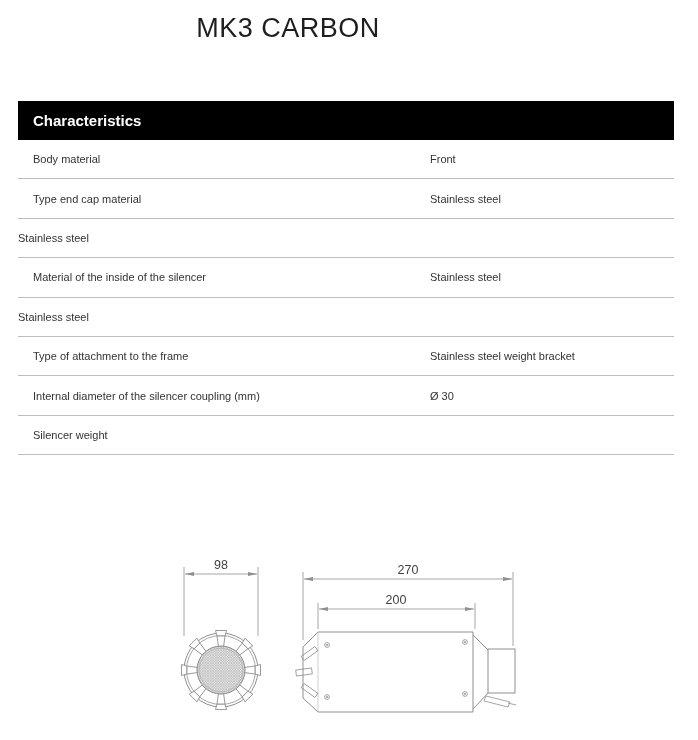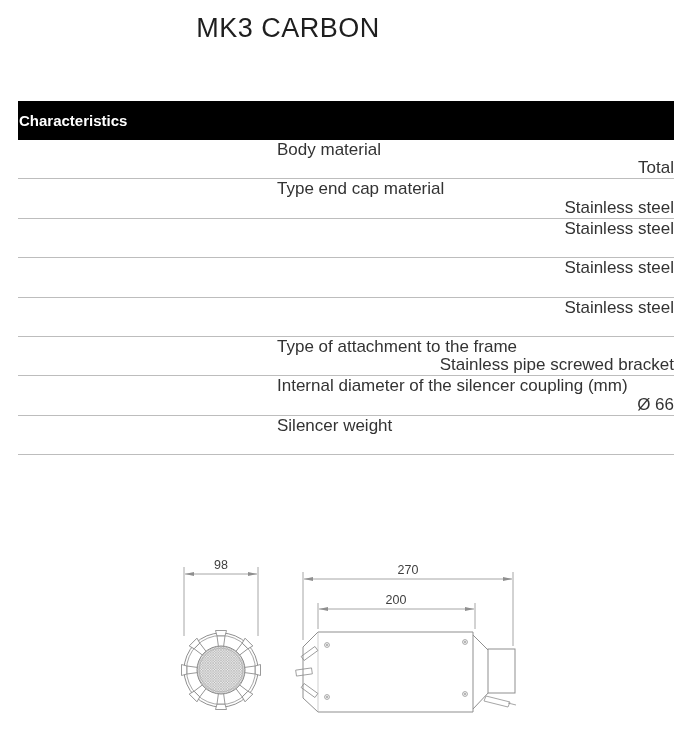--- a/index.html
+++ b/index.html
@@ -17,30 +17,29 @@
     color:#1e1e1e;
     letter-spacing:0.5px;
   }
   .spec-table {
     position:absolute; left:18px; top:101px; width:656px;
   }
   .table-header {
     background:#000000; color:#ffffff;
     height:39px; line-height:39px;
     font-size:15px; font-weight:bold;
-    padding-left:1px;
+    padding-left:15px;
     box-sizing:border-box;
   }
   .spec-row {
-    display:flex; align-items:flex-end;
+    display:flex; align-items:center;
     height:38.4px;
     border-bottom:1px solid #bdbdbd;
-    font-size:17px; color:#333333;
+    font-size:11px; color:#333333;
     background:#ffffff;
-    flex-direction:column;
   }
   .spec-label {
     width:412px; box-sizing:border-box;
     padding-left:15px;
     white-space:nowrap; overflow:hidden;
   }
   .spec-value { flex:1; white-space:nowrap; }
   .tech-drawing {
     position:absolute; left:140px; top:548px;
     width:430px; height:177px;
@@ -53,42 +52,43 @@
 </head>
 <body>
 
 <div class="page-title">MK3 CARBON</div>
 
 <div class="spec-table">
   <div class="table-header">Characteristics</div>
 
   <div class="spec-row">
     <div class="spec-label">Body material</div>
-    <div class="spec-value">Total</div>
+    <div class="spec-value">Front</div>
   </div>
   <div class="spec-row">
     <div class="spec-label">Type end cap material</div>
     <div class="spec-value">Stainless steel</div>
   </div>
   <div class="spec-row">
     <div class="spec-value">Stainless steel</div>
   </div>
   <div class="spec-row">
+    <div class="spec-label">Material of the inside of the silencer</div>
     <div class="spec-value">Stainless steel</div>
   </div>
   <div class="spec-row">
     <div class="spec-value">Stainless steel</div>
   </div>
   <div class="spec-row">
     <div class="spec-label">Type of attachment to the frame</div>
-    <div class="spec-value">Stainless pipe screwed bracket</div>
+    <div class="spec-value">Stainless steel weight bracket</div>
   </div>
   <div class="spec-row">
     <div class="spec-label">Internal diameter of the silencer coupling (mm)</div>
-    <div class="spec-value">Ø 66</div>
+    <div class="spec-value">Ø 30</div>
   </div>
   <div class="spec-row">
     <div class="spec-label">Silencer weight</div>
   </div>
 </div>
 
 <svg class="tech-drawing" viewBox="140 548 430 177" xmlns="http://www.w3.org/2000/svg">
   <defs>
     <pattern id="mesh" width="2.6" height="2.6" patternUnits="userSpaceOnUse">
       <rect width="2.6" height="2.6" fill="#e9e9e9"></rect>

